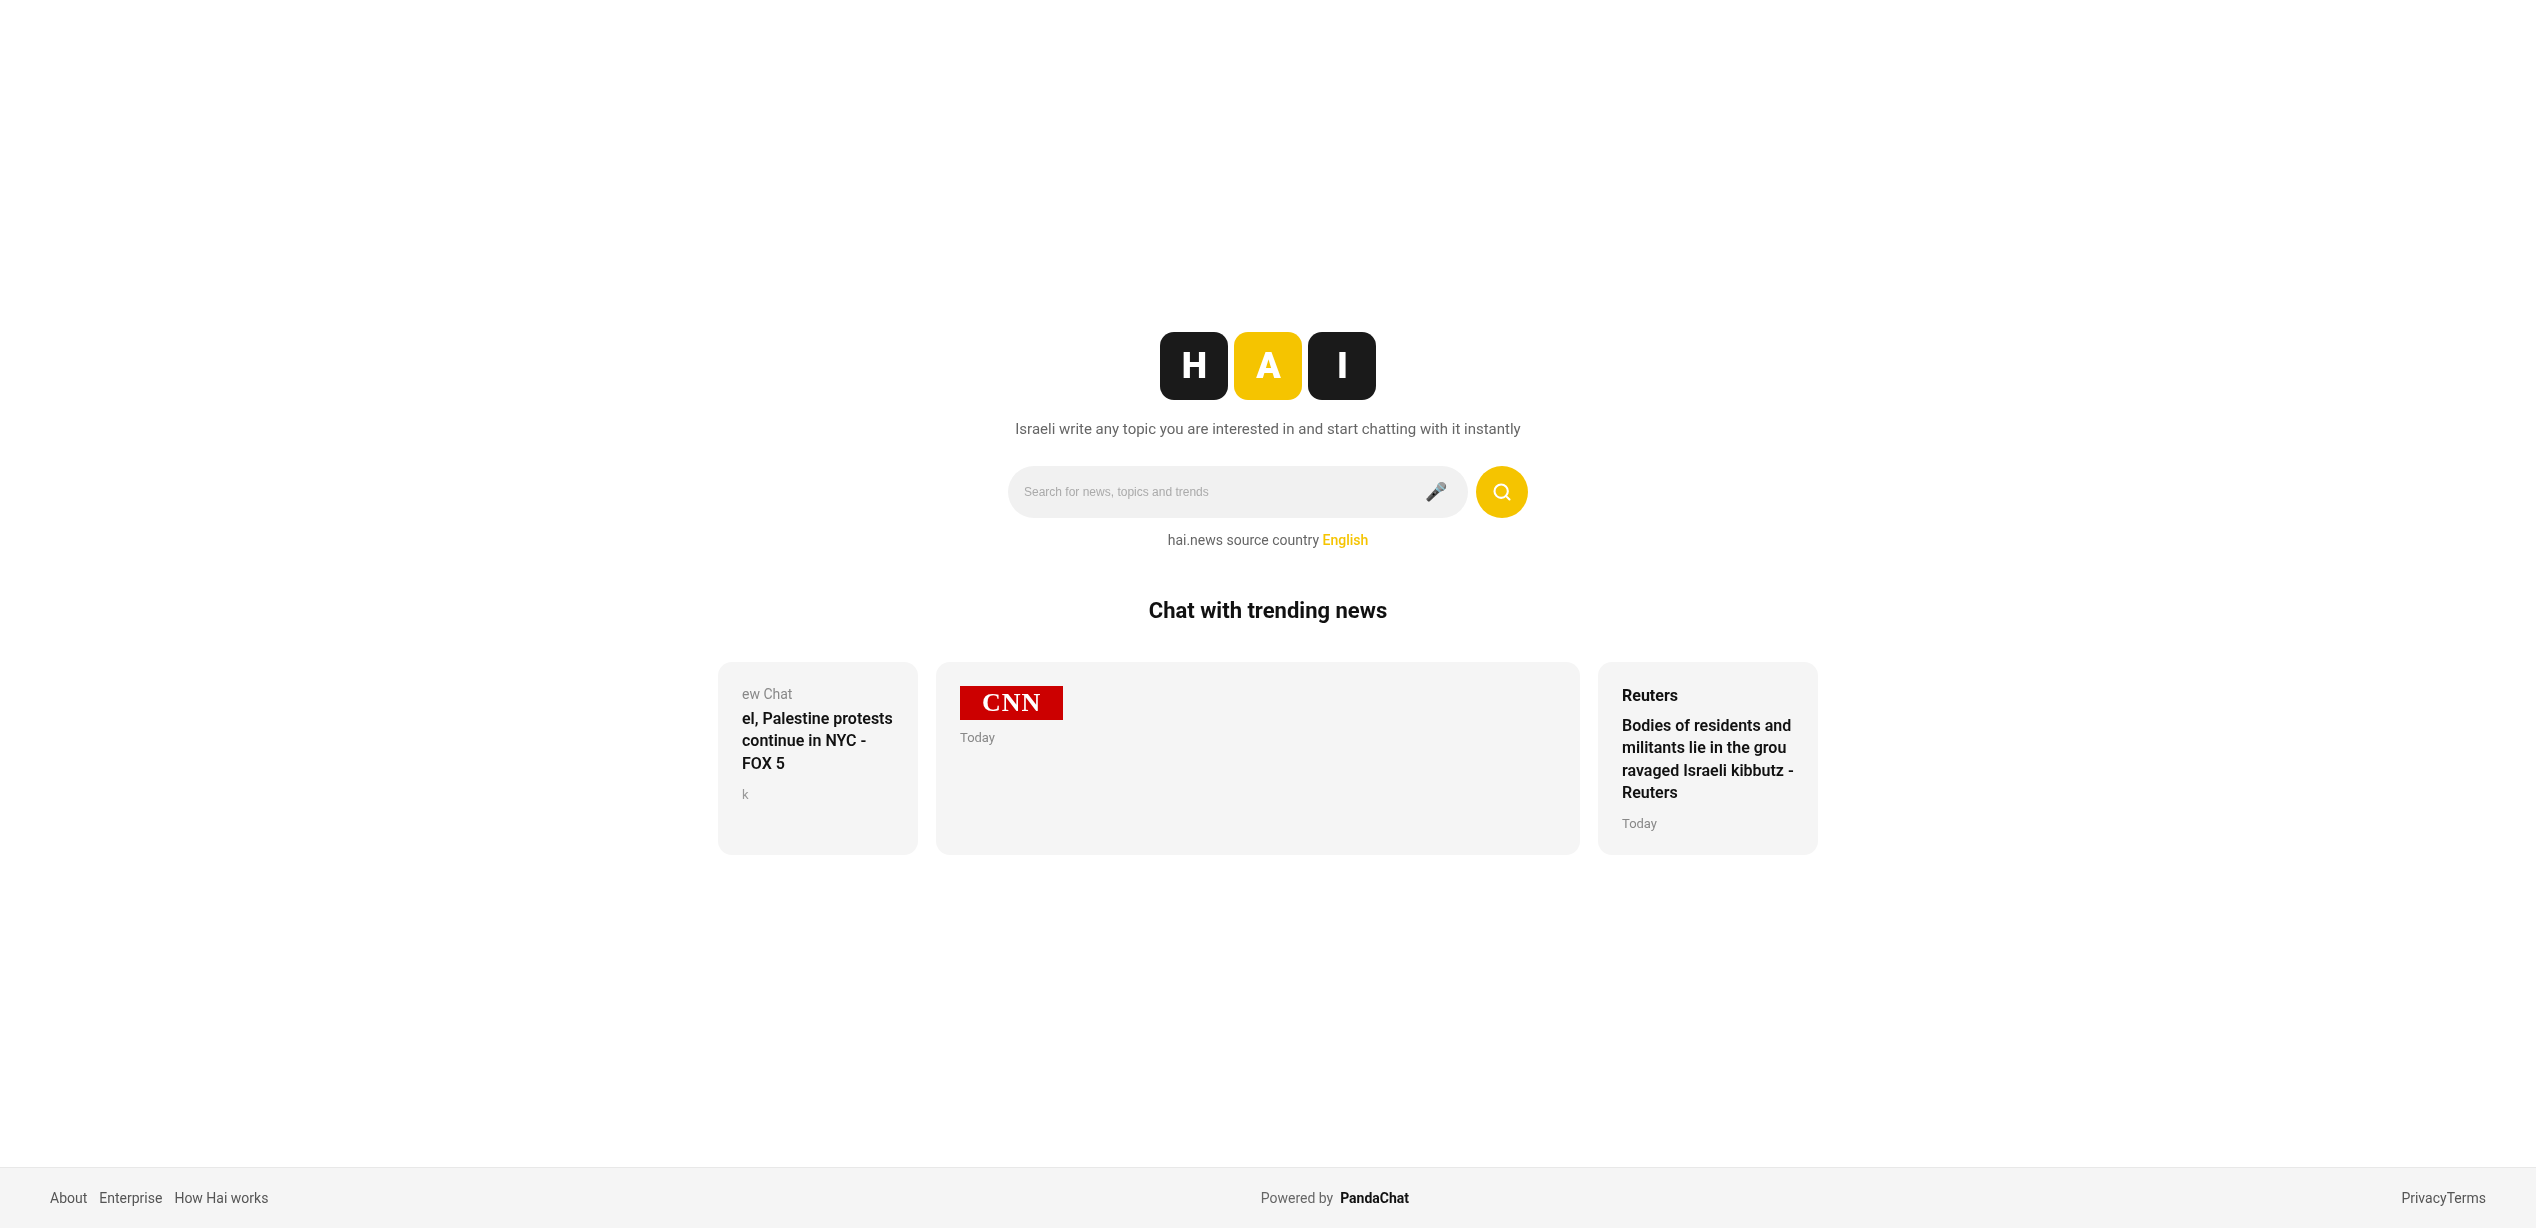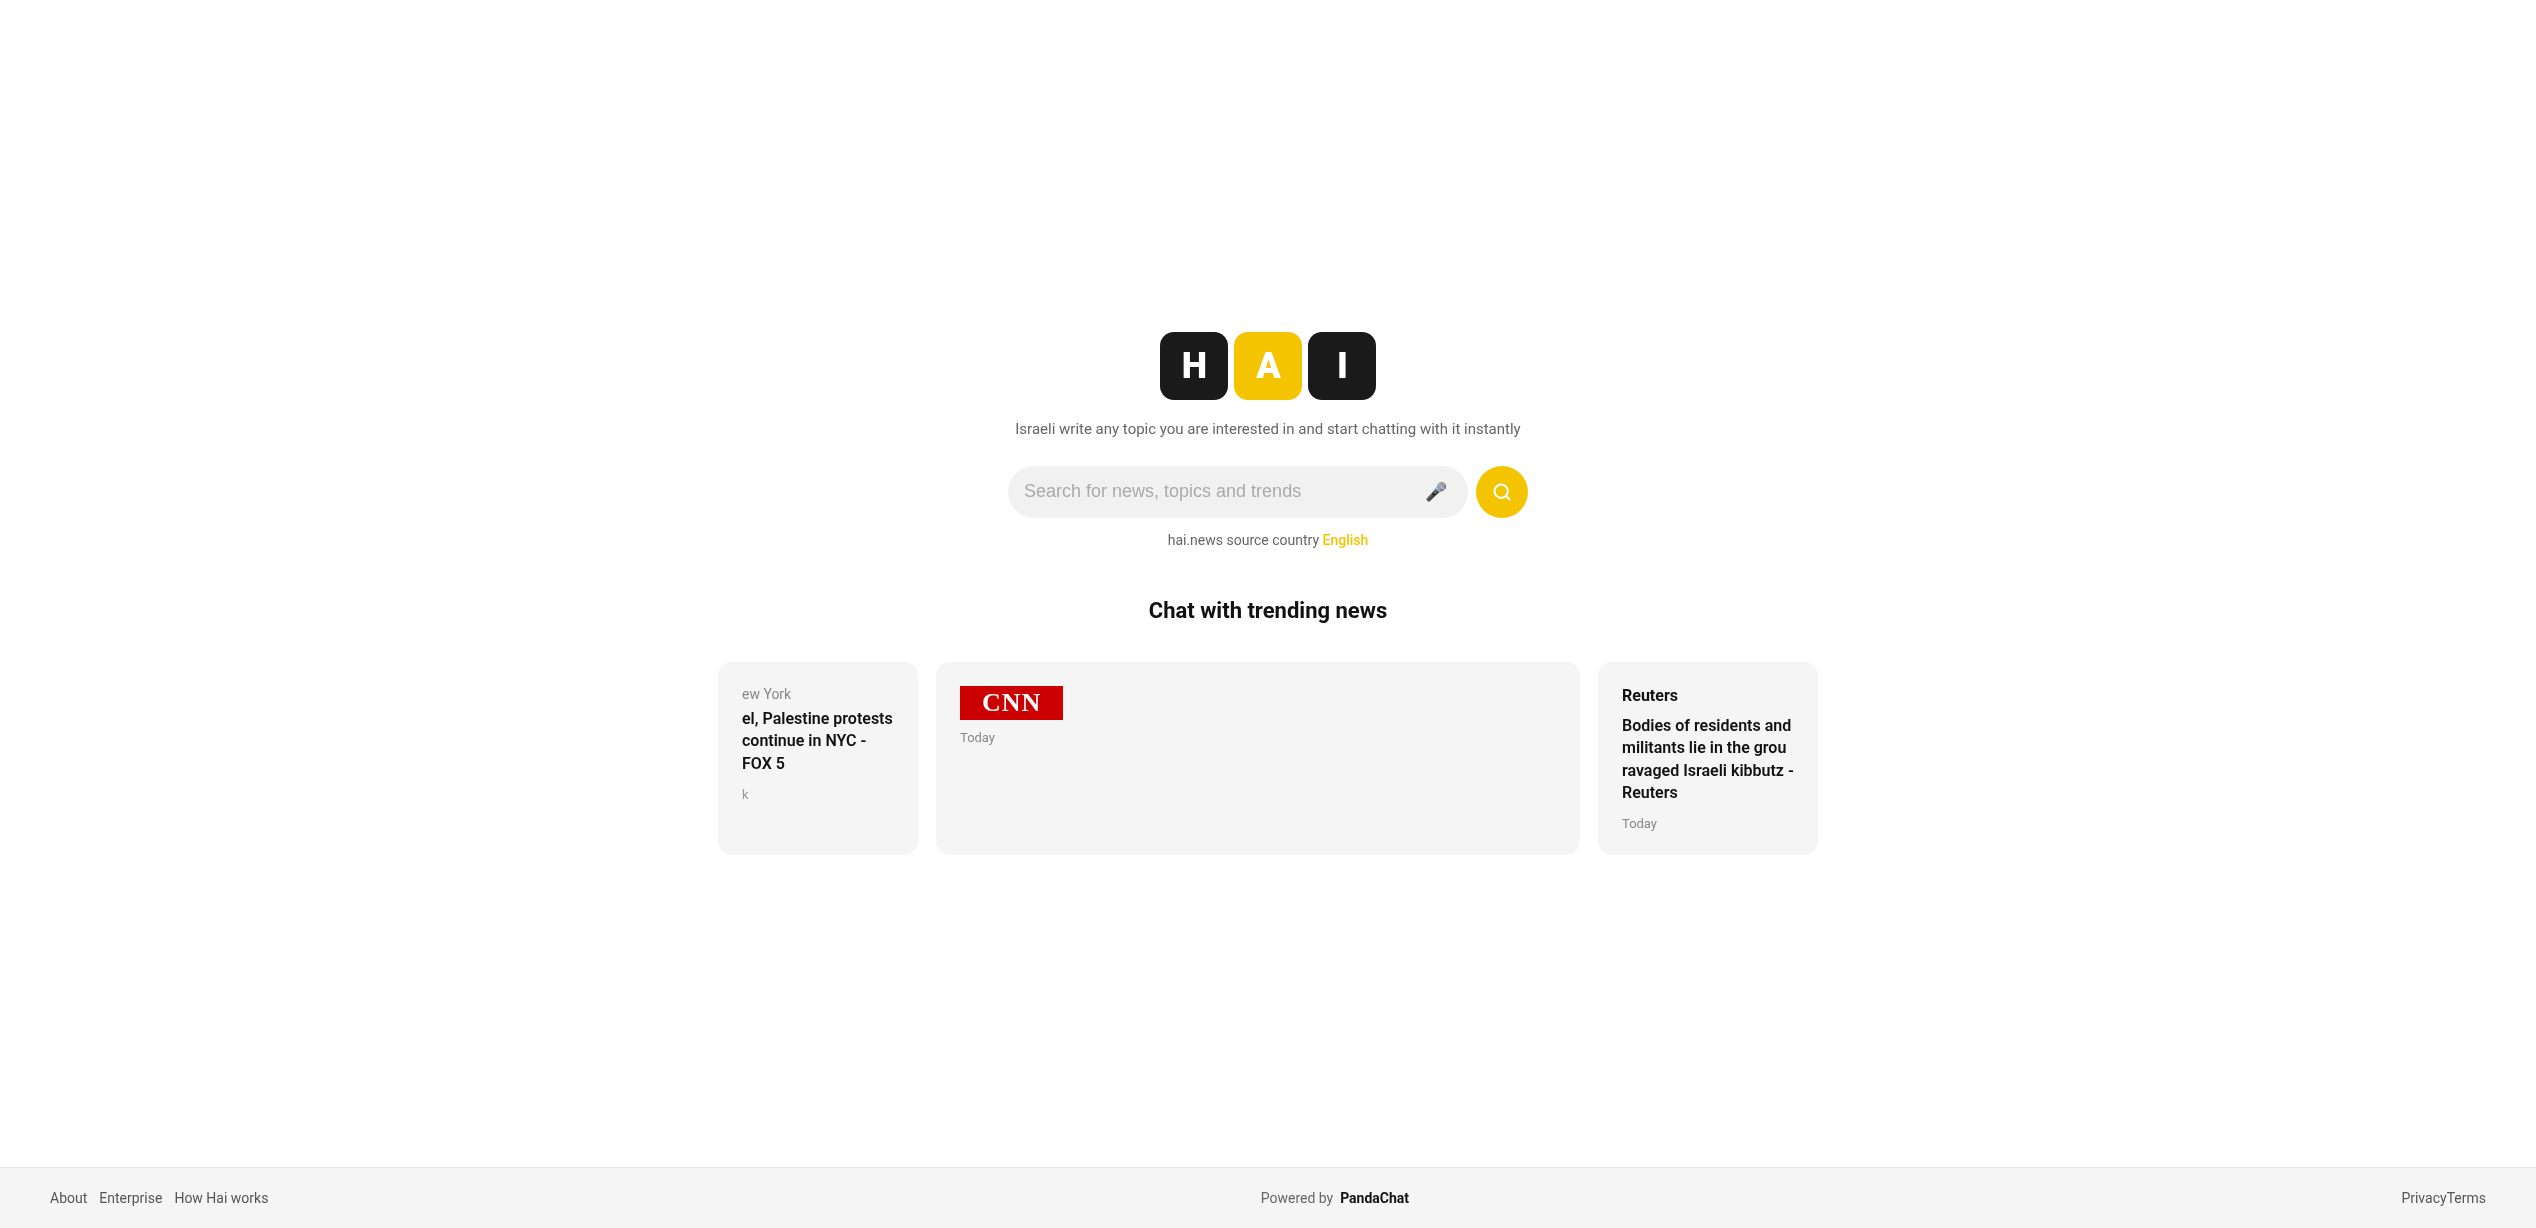--- a/index.html
+++ b/index.html
@@ -67,21 +67,21 @@
       padding: 0 16px;
       height: 52px;
       margin-right: 8px;
     }
 
     .search-input {
       flex: 1;
       border: none;
       background: transparent;
       outline: none;
-      font-size: 18px;
+      font-size: 12px;
       color: #333;
     }
 
     .search-input::placeholder { color: #aaa; }
 
     .mic-icon {
       color: #888;
       font-size: 18px;
       cursor: pointer;
       padding: 4px;
@@ -260,21 +260,21 @@
     <span>hai.news source country</span>
     <a href="#">English</a>
   </p>
 
   <div class="trending-section">
     <h2 class="trending-title">Chat with trending news</h2>
 
     <div class="news-cards-container">
 
       <div class="news-card news-card-partial-left">
-        <div class="fox-label">ew York</div>
+        <div class="fox-label">ew Chat</div>
         <div class="news-card-headline">
           el, Palestine protests continue in NYC - FOX 5
         </div>
         <div style="color:#999;font-size:13px;">k</div>
       </div>
 
       <div class="news-card">
         <div class="cnn-logo">CNN</div>
         <div class="news-card-date">Today</div>
       </div>

